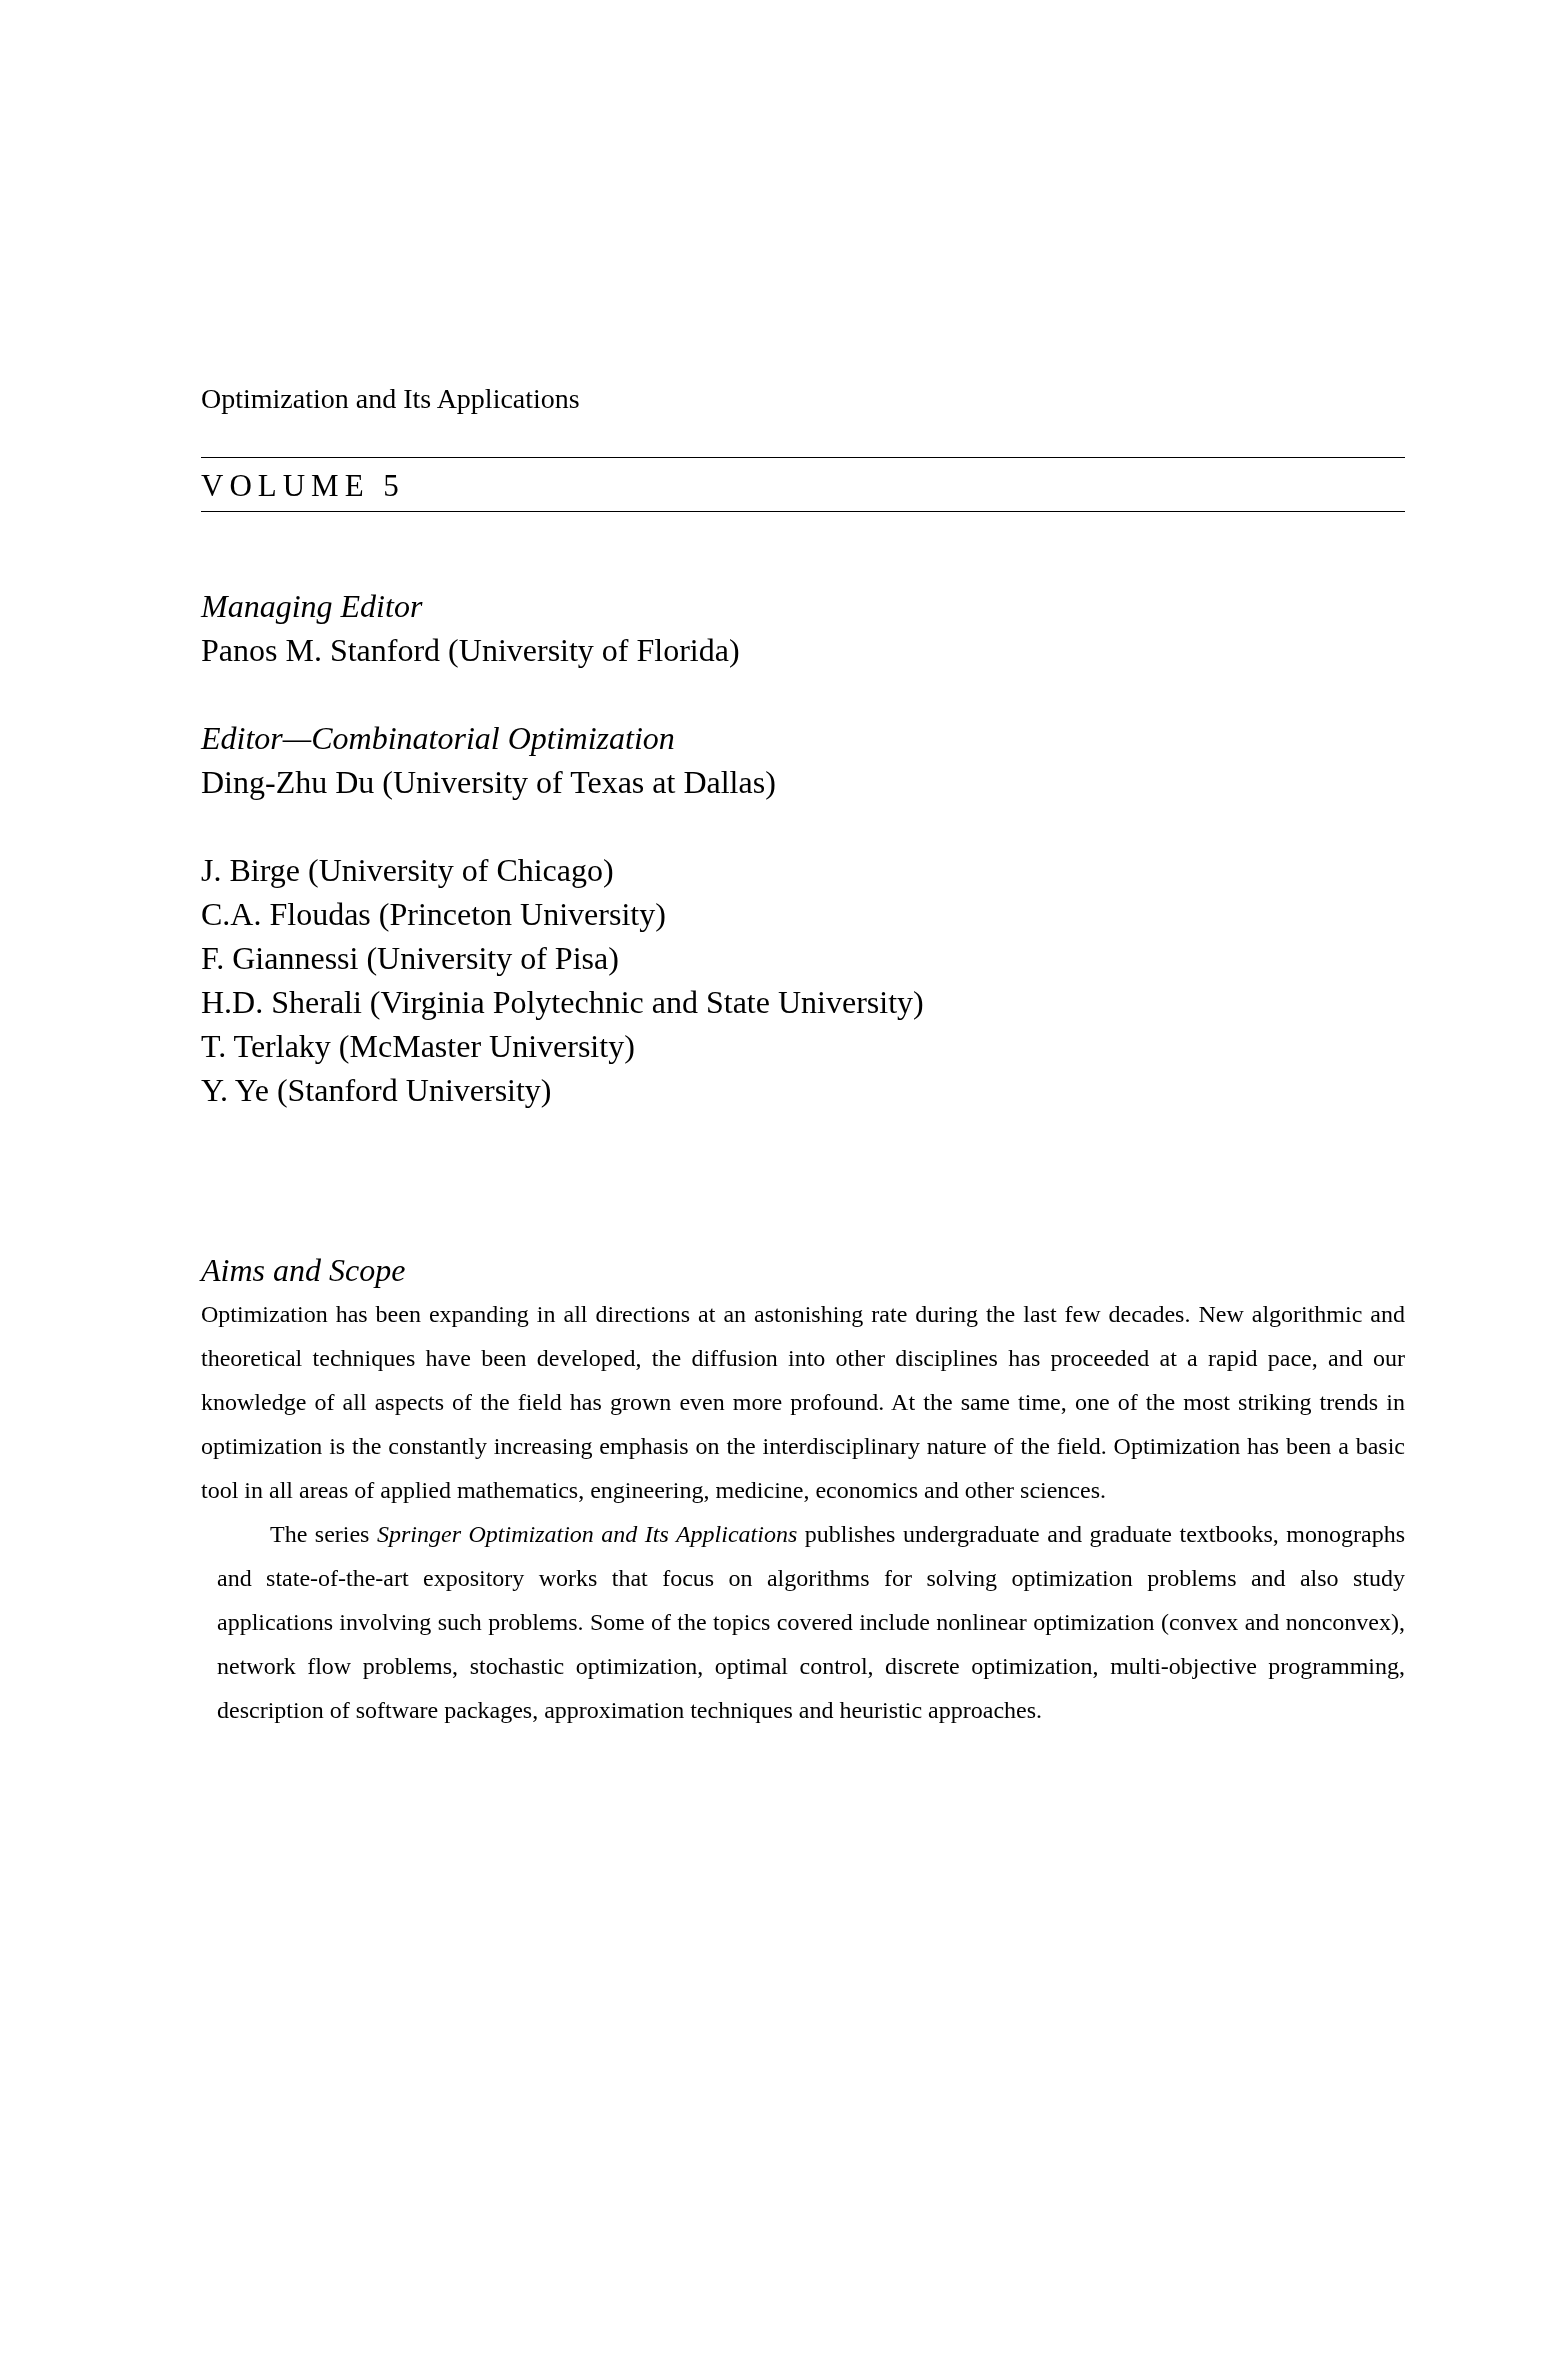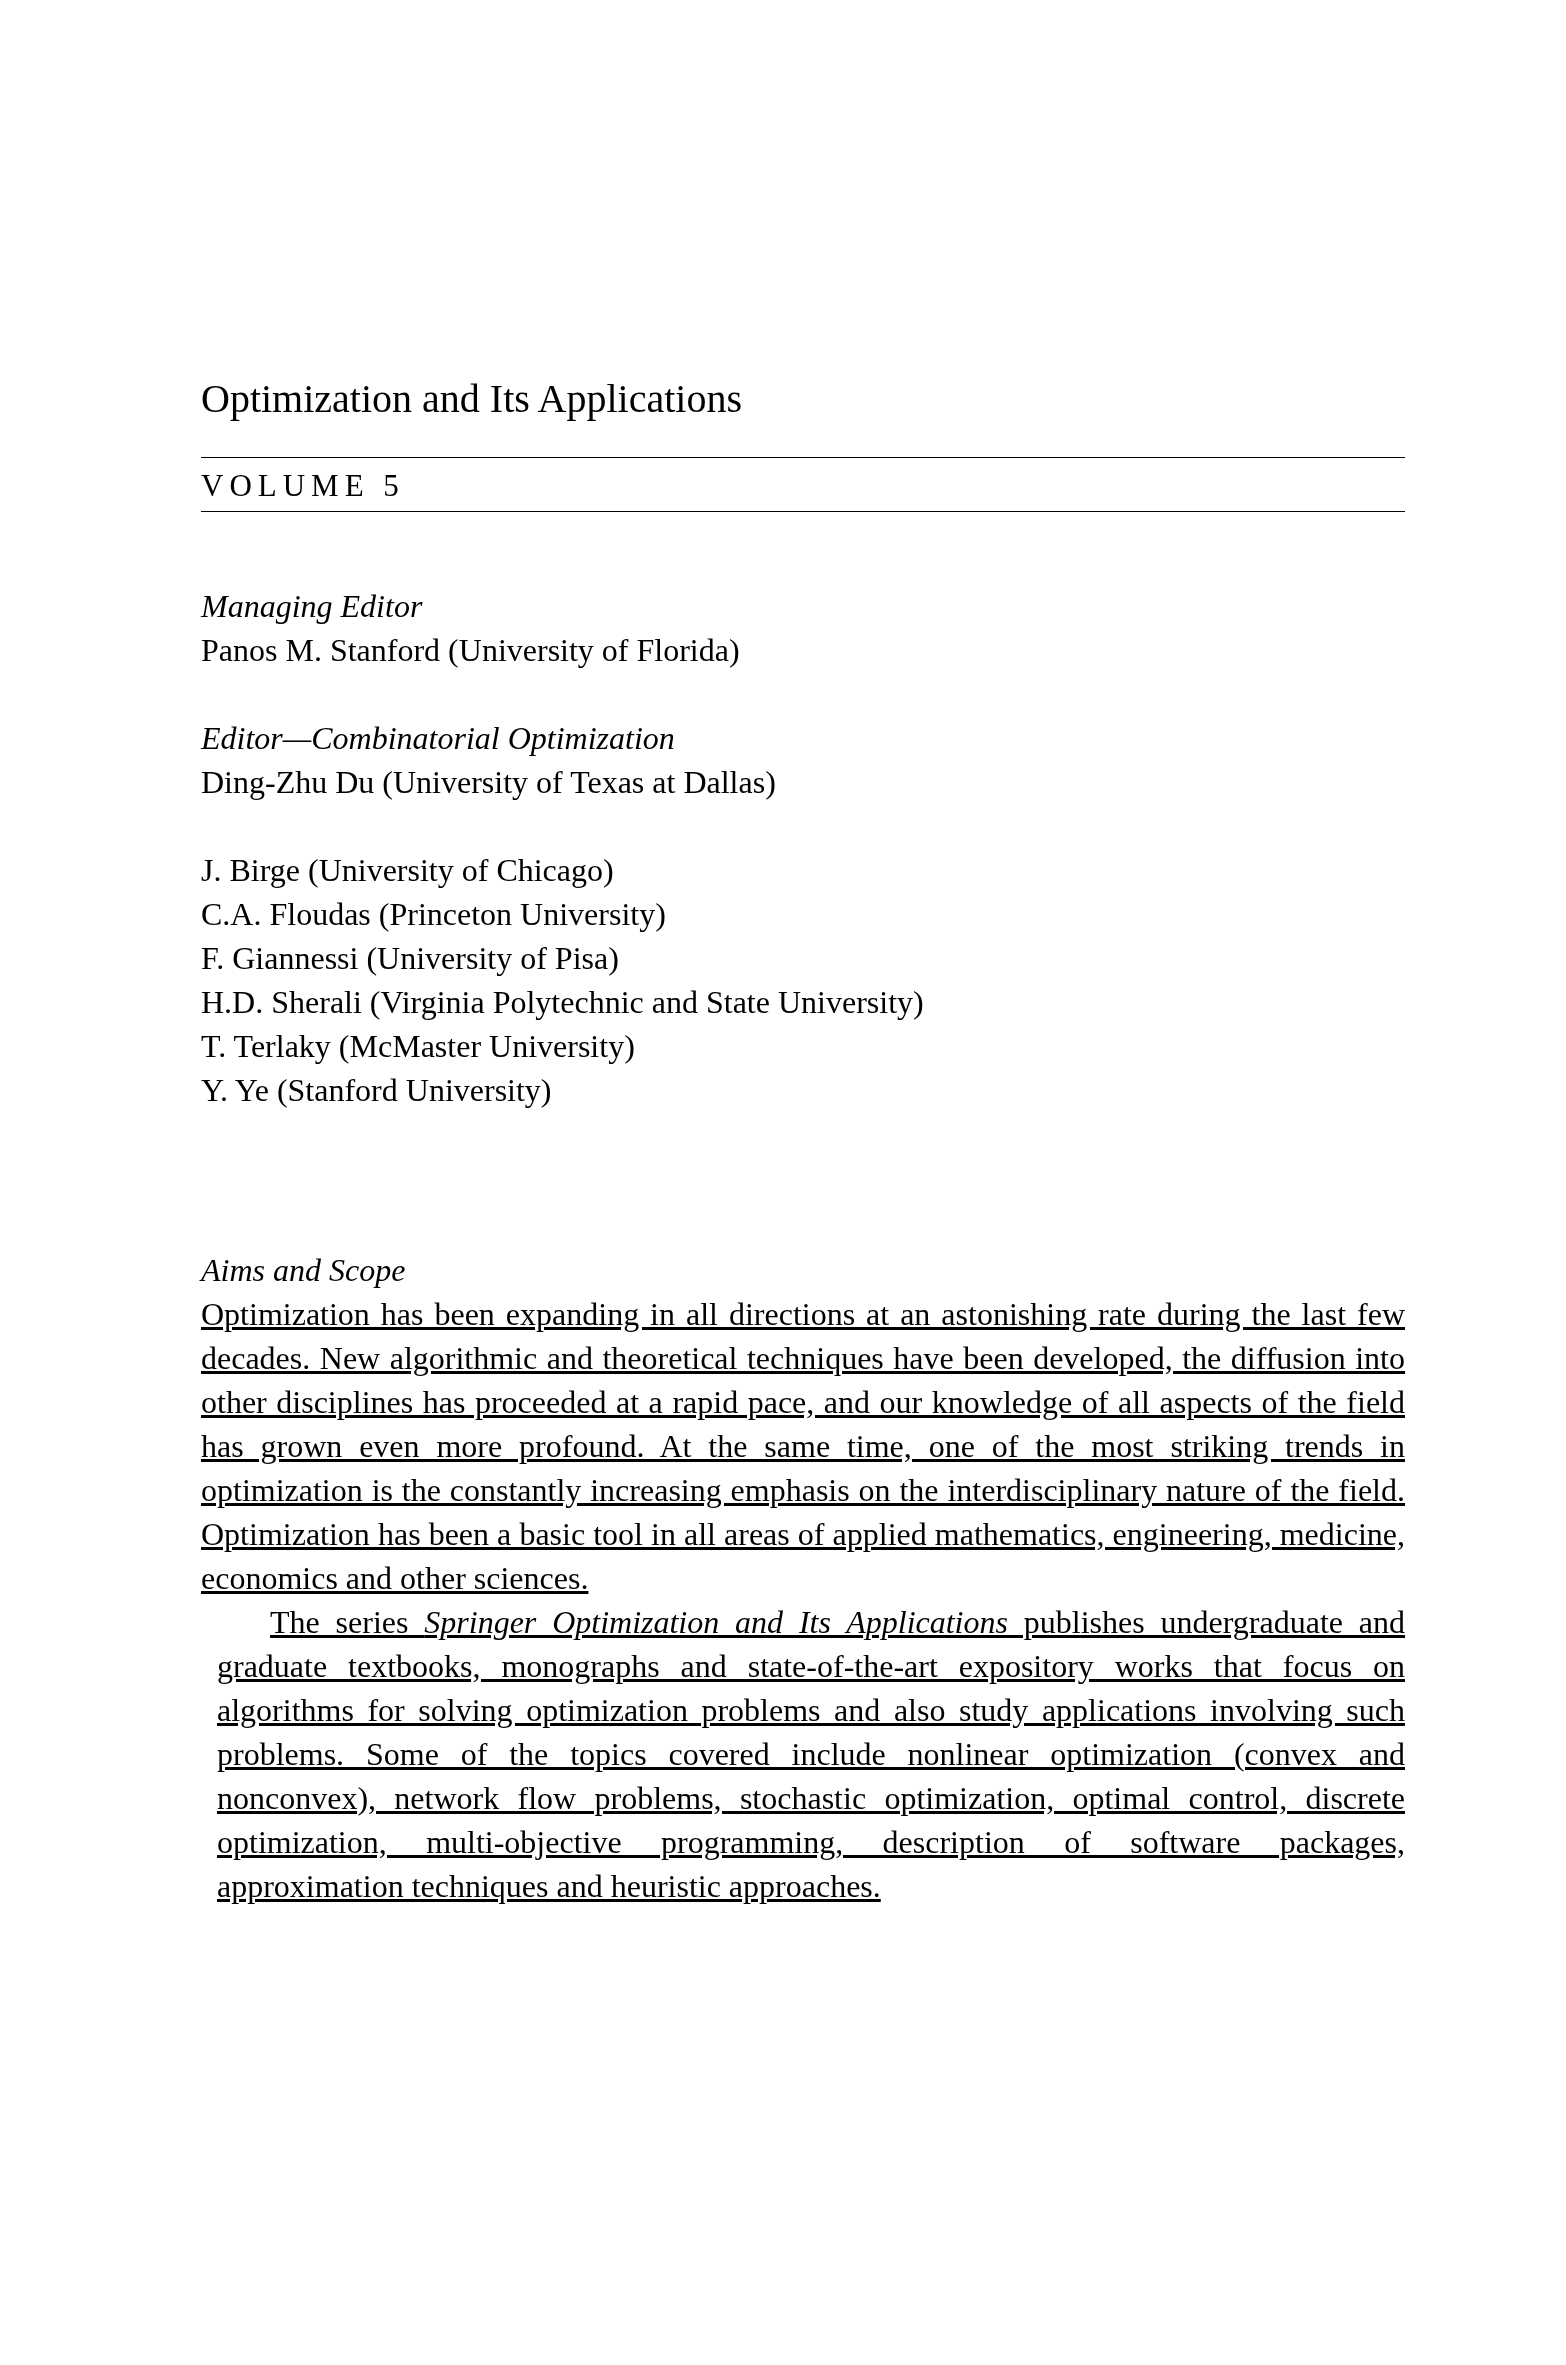--- a/index.html
+++ b/index.html
@@ -9,21 +9,21 @@
     width: 1567px;
     height: 2366px;
     margin: 0 auto;
     background: #ffffff;
     color: #000000;
     font-family: "Liberation Serif", "DejaVu Serif", serif;
     padding: 373px 162px 0 201px;
     overflow: hidden;
   }
   .series-title {
-    font-size: 40px;
+    font-size: 28px;
     line-height: 51px;
     font-weight: normal;
   }
   .volume-band {
     margin-top: 33px;
     border-top: 1.7px solid #000;
     border-bottom: 1.7px solid #000;
     padding: 6.8px 0 5.1px 0;
   }
   .volume-label {
@@ -33,24 +33,23 @@
   }
   .block {
     font-size: 32px;
     line-height: 44px;
   }
   .block-editor { margin-top: 72px; }
   .block-gap { margin-top: 44px; }
   .heading-italic { font-style: italic; margin-top: 19px; }
   .aims-section { margin-top: 136px; }
   .aims-section p {
-    font-size: 32px;
+    font-size: 24px;
     line-height: 44px;
     text-align: justify;
-    text-decoration: underline;
   }
   .para-indent { text-indent: 53px; margin-left: 16px; }
   .italic { font-style: italic; }
 </style>
 </head>
 <body>
 
 <div class="page">
 
   <h1 class="series-title">Optimization and Its Applications</h1>

